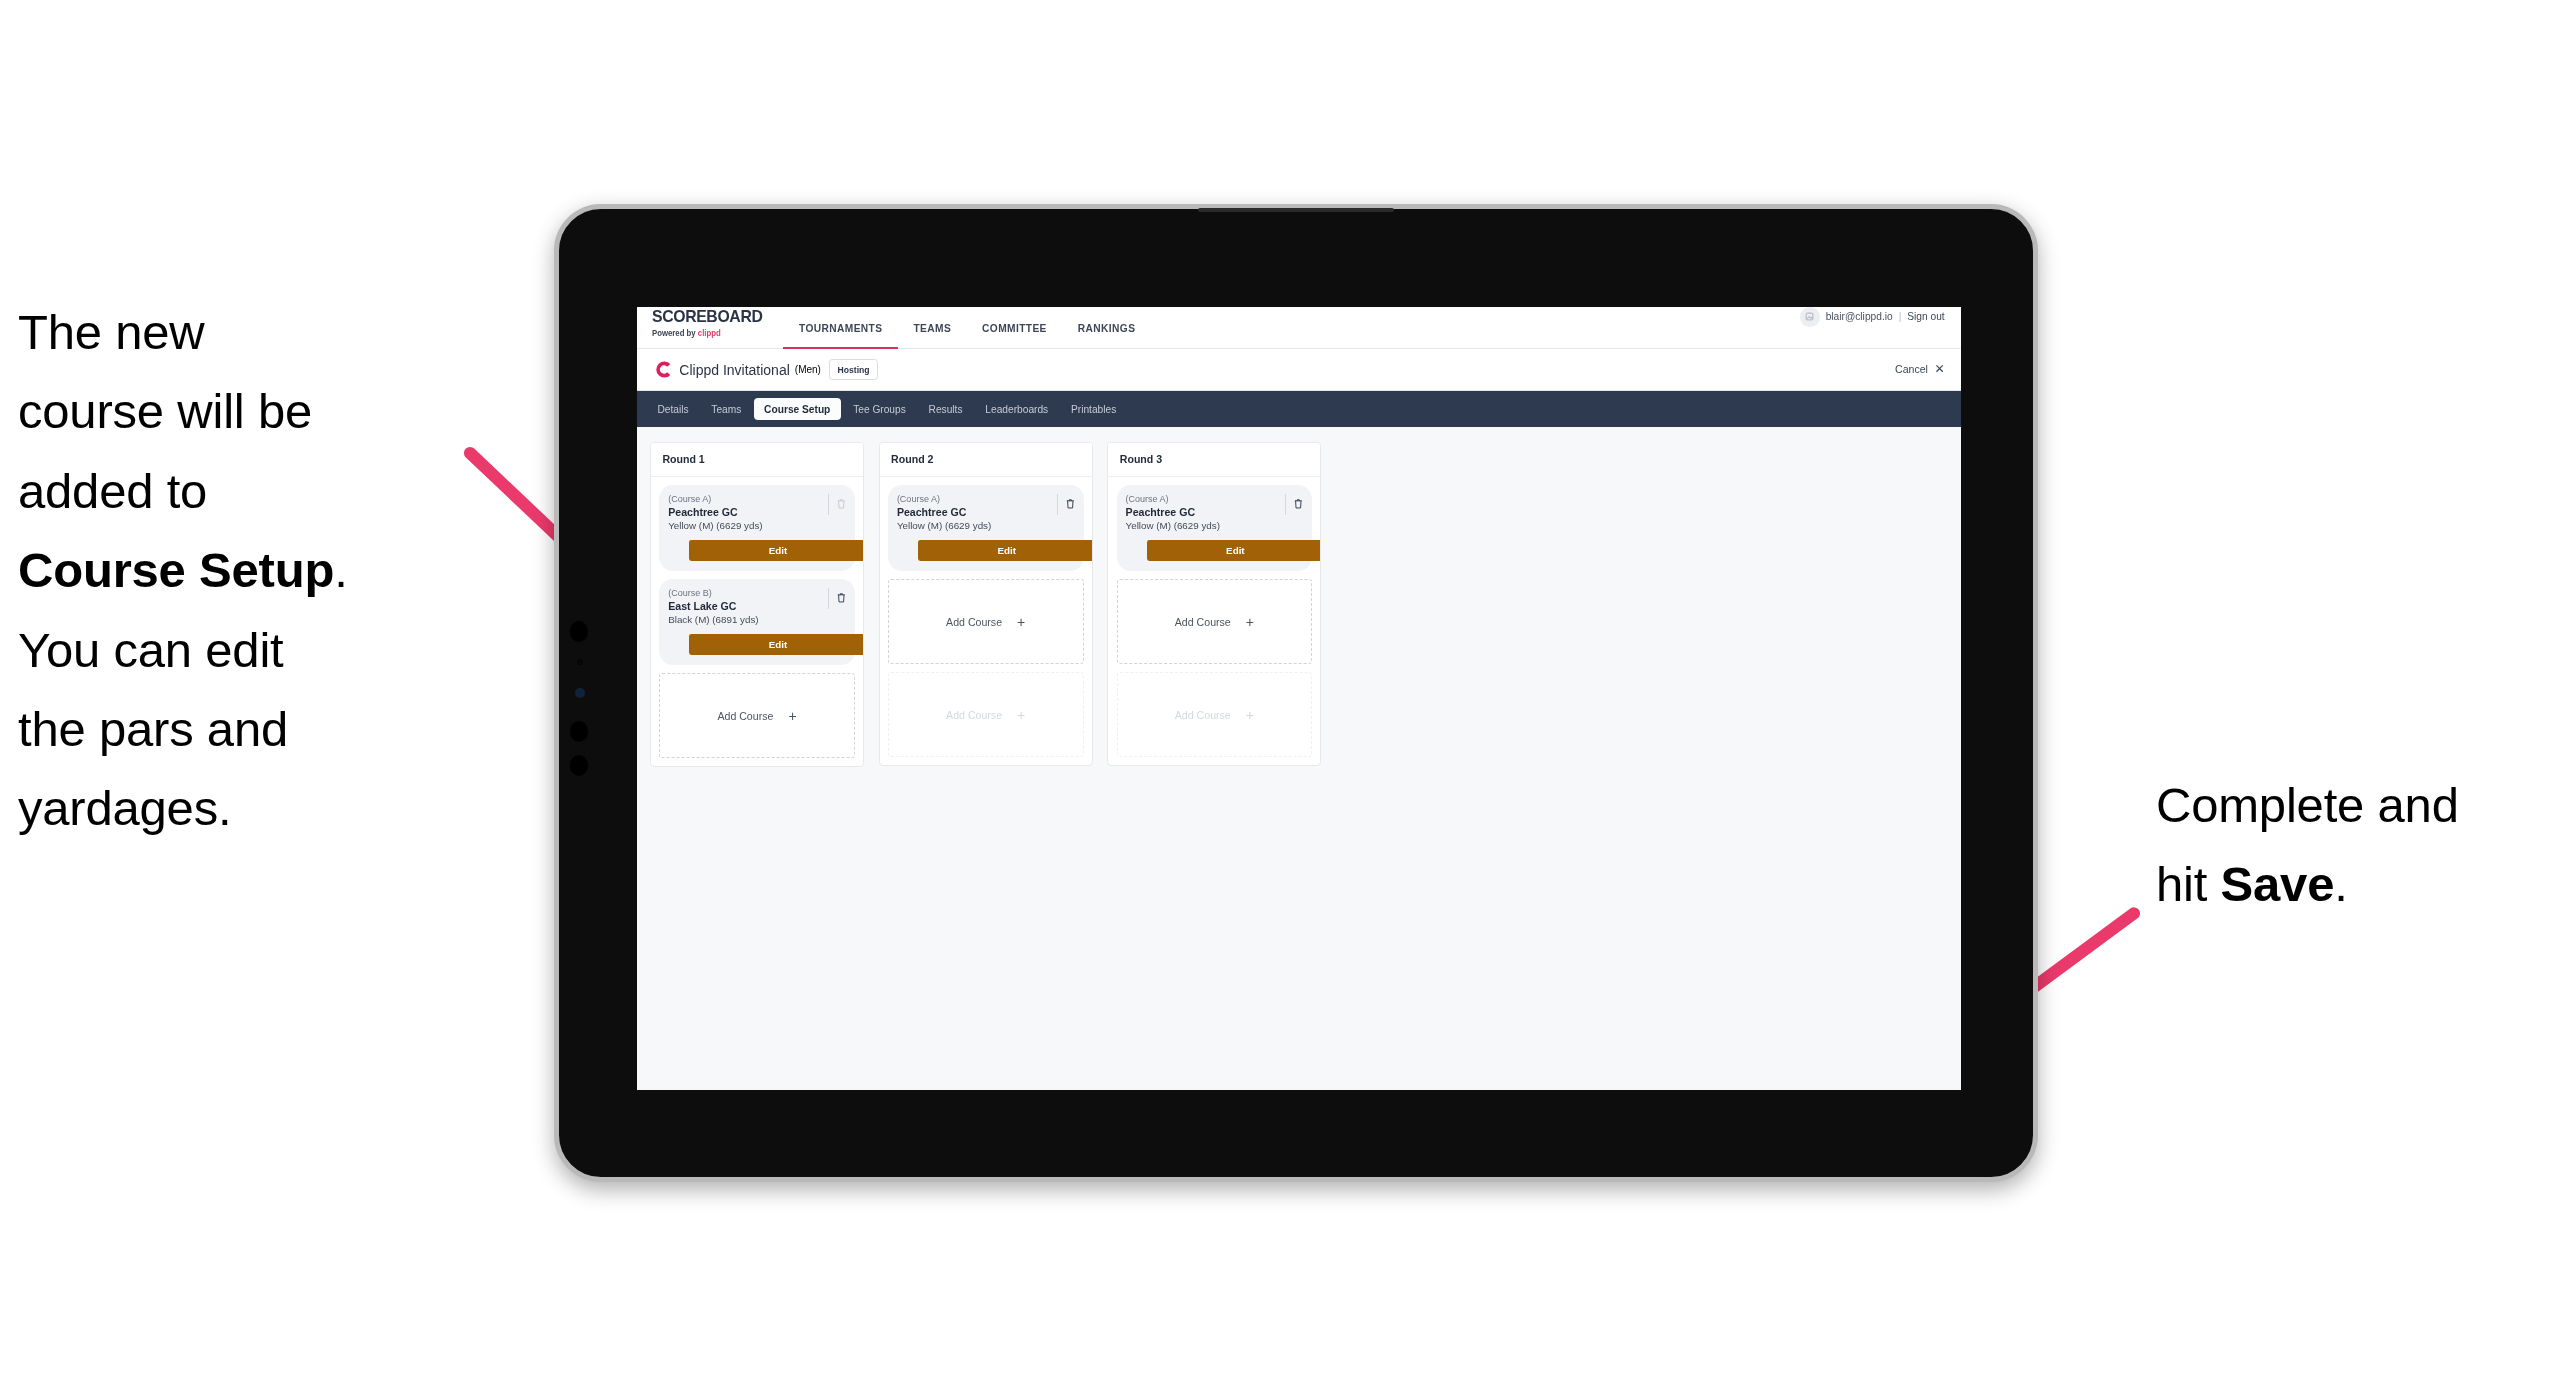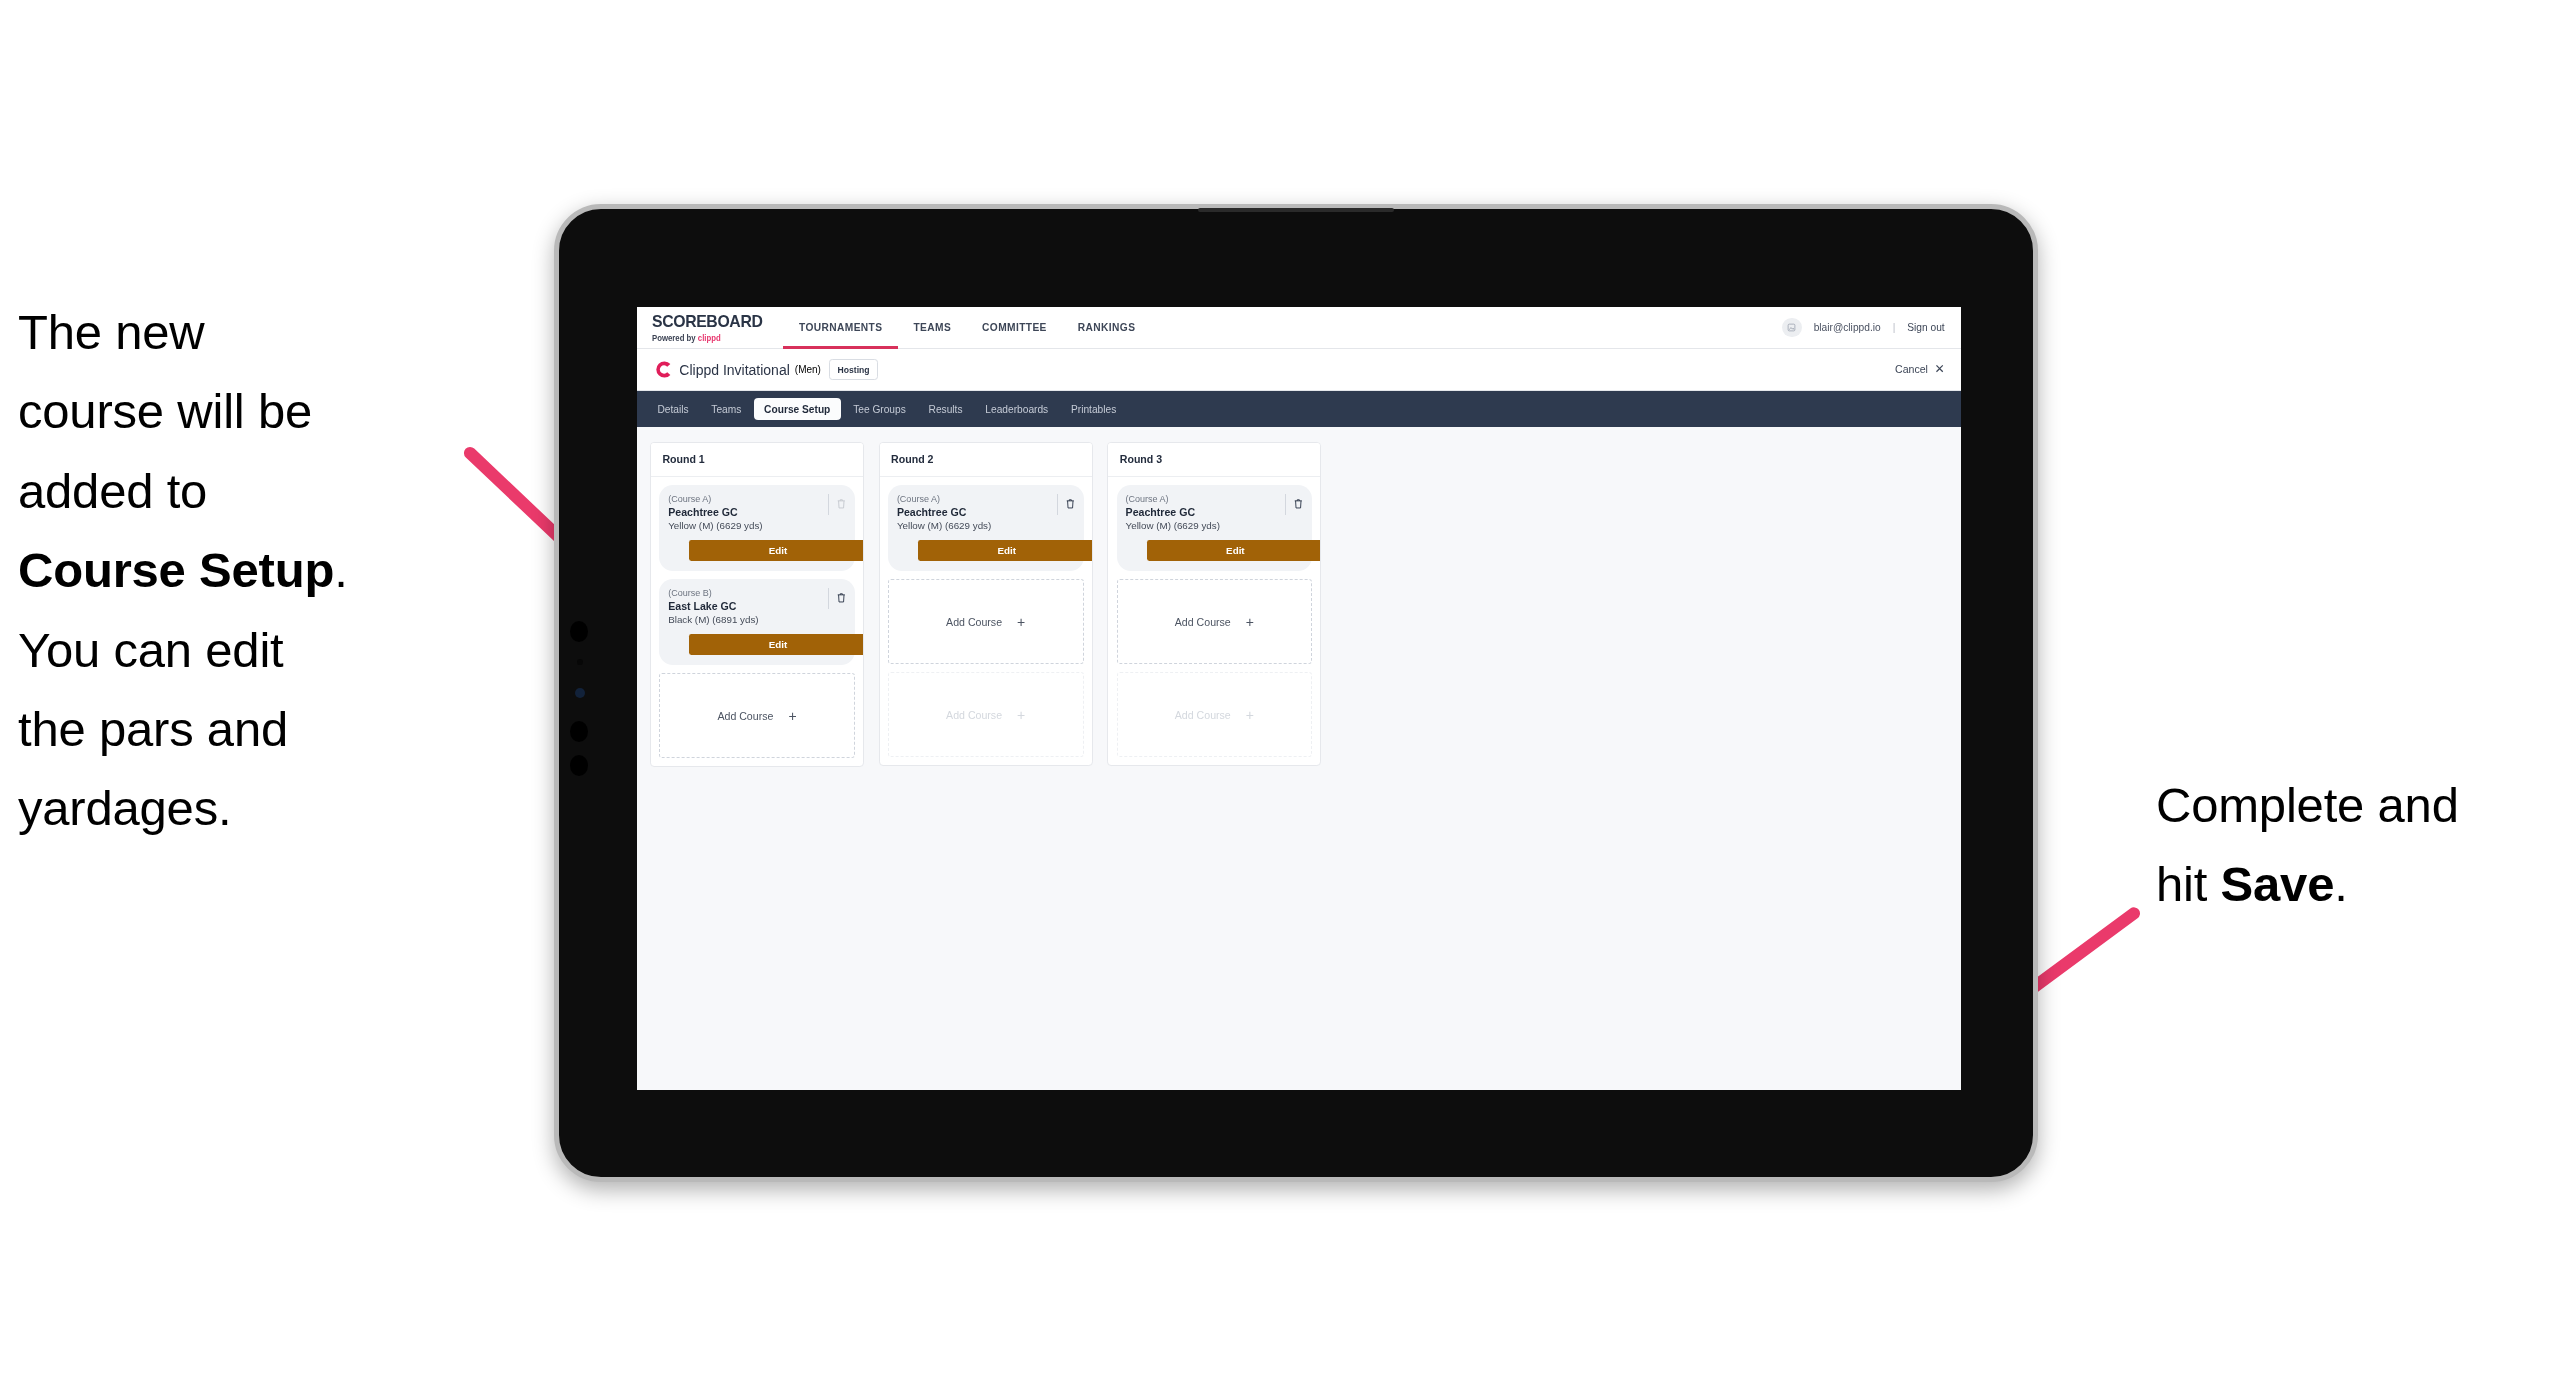--- a/index.html
+++ b/index.html
@@ -52,21 +52,21 @@
     position: absolute;
     left: 78px; top: 98px;
     width: 1324px; height: 783px;
     background: #f7f8fa;
     overflow: hidden;
   }
 
   
   .topbar {
     height: 42px; background: #fff;
-    display: flex; align-items: center;
+    display: flex; align-items: flex-start;
     border-bottom: 0.8px solid #e4e6ea;
     position: relative;
   }
   .brand { display: flex; flex-direction: column; justify-content: center; padding: 0 13px 0 14.7px; }
   .brand-word {
     font-size: 17px; font-weight: 700; letter-spacing: -0.4px;
     color: #2a3446; font-family: "Liberation Sans", sans-serif;
     transform: scaleX(0.93); transform-origin: left center;
   }
   .brand-sub { font-size: 8.2px; color: #3c4354; margin-top: 1.6px; font-weight: 600; transform: scaleX(0.95); transform-origin:left center;}
@@ -77,21 +77,21 @@
     font-size: 10.2px; font-weight: 600; color: #3d4657;
     letter-spacing: 0.4px; padding: 0 15.5px; height: 42px;
     display: flex; align-items: center; cursor: pointer;
     position: relative;
   }
   .topnav-item.active::after {
     content: ""; position: absolute; left: 0; right: 0; bottom: 0;
     height: 2.4px; background: #d8315b;
   }
   .topbar-right {
-    margin-left: auto; display: flex; align-items: center; gap: 12px;
+    margin-left: auto; display: flex; align-items: center; gap: 6px;
     padding-right: 16.3px; font-size: 10.2px; color: #4a5161;
   }
   .avatar-circle {
     width: 19.6px; height: 19.6px; border-radius: 50%; background: #eceef1;
     display: flex; align-items: center; justify-content: center;
     color: #9aa1ad; font-size: 9px;
   }
   .sep-pipe { color: #b9bec7; }
   .signout { color: #3d4657; cursor: pointer; }
 

